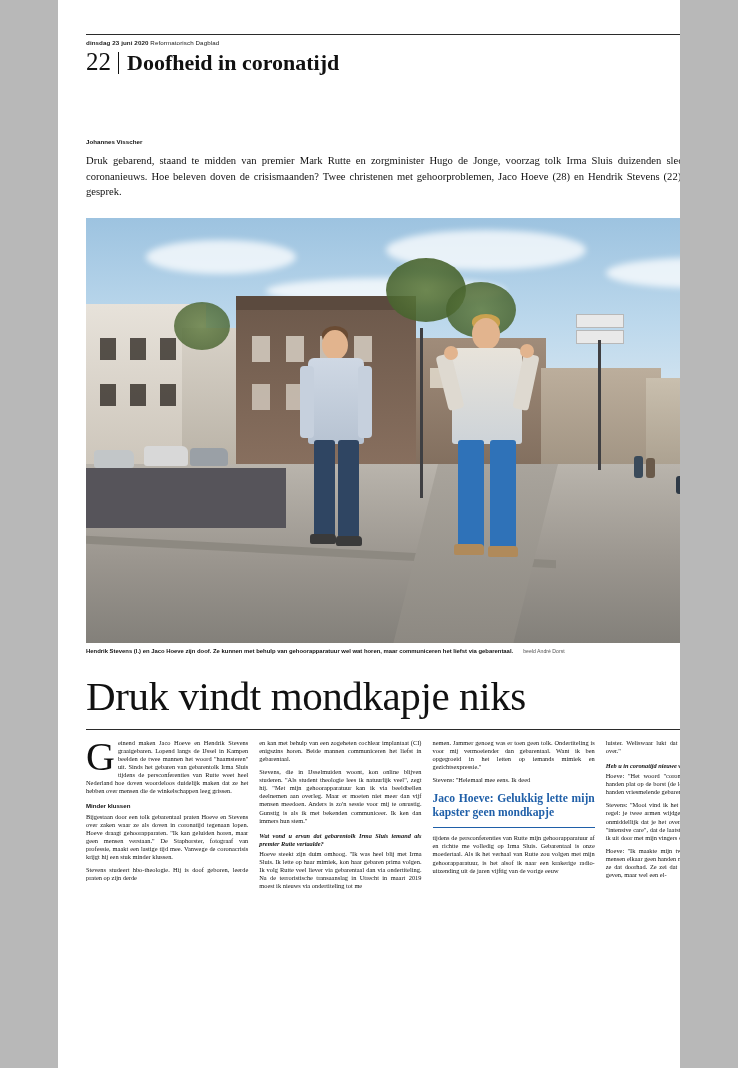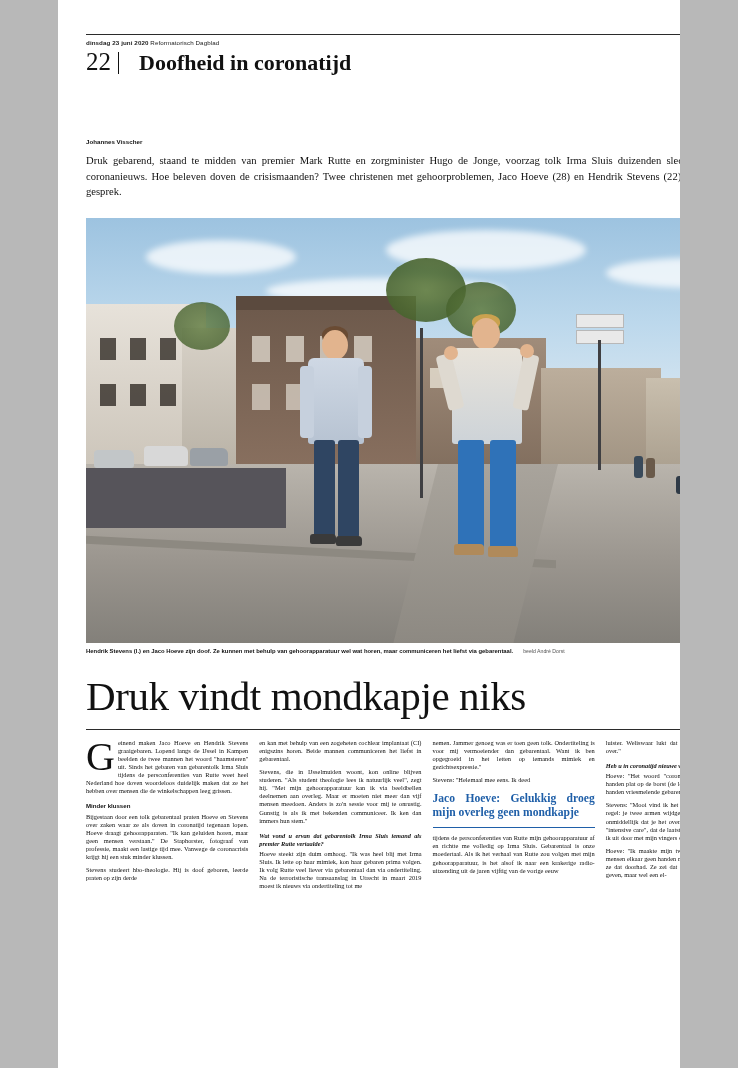--- a/index.html
+++ b/index.html
@@ -52,21 +52,21 @@
     color: #111;
     line-height: 1;
   }
   .section-title {
     font-family: "Liberation Serif", serif;
     font-weight: bold;
     font-size: 22px;
     line-height: 1;
     color: #111;
     border-left: 1.2px solid #111;
-    padding-left: 20px;
+    padding-left: 8px;
   }
 
   
   .byline {
     font-family: "Liberation Sans", sans-serif;
     font-size: 6.2px;
     font-weight: bold;
     margin-top: 64px;
     margin-bottom: 8px;
     color: #111;
@@ -461,21 +461,21 @@
         <div class="spacer-5"></div>
         <p>Stevens, die in IJsselmuiden woont, kon online blijven studeren. "Als student theologie lees ik natuurlijk veel", zegt hij. "Met mijn gehoorapparatuur kan ik via beeldbellen deelnemen aan overleg. Maar er moeten niet meer dan vijf mensen meedoen. Anders is zo'n sessie voor mij te onrustig. Gunstig is als ik met bekenden communiceer. Ik ken dan immers hun stem."</p>
         <div class="q-italic">Wat vond u ervan dat gebarentolk Irma Sluis iemand als premier Rutte vertaalde?</div>
         <p>Hoeve steekt zijn duim omhoog. "Ik was heel blij met Irma Sluis. Ik lette op haar mimiek, kon haar gebaren prima volgen. Ik volg Rutte veel liever via gebarentaal dan via ondertiteling. Na de terroristische transaanslag in Utrecht in maart 2019 moest ik nieuws via ondertiteling tot me</p>
       </div>
 
       <div class="col">
         <p>nemen. Jammer genoeg was er toen geen tolk. Ondertiteling is voor mij vermoeiender dan gebarentaal. Want ik ben opgegroeid in het letten op iemands mimiek en gezichtsexpressie."</p>
         <div class="spacer-5"></div>
         <p>Stevens: "Helemaal mee eens. Ik deed</p>
-        <div class="pullquote">Jaco Hoeve: Gelukkig droeg mijn overleg geen mondkapje</div>
+        <div class="pullquote">Jaco Hoeve: Gelukkig lette mijn kapster geen mondkapje</div>
         <p>tijdens de persconferenties van Rutte mijn gehoorapparatuur af en richtte me volledig op Irma Sluis. Gebarentaal is onze moedertaal. Als ik het verhaal van Rutte zou volgen met mijn gehoorapparatuur, is het alsof ik naar een krakerige radio-uitzending uit de jaren vijftig van de vorige eeuw</p>
       </div>
 
       <div class="col">
         <p>luister. Weliswaar lukt dat een beetje, maar het houdt niet over."</p>
         <div class="q-italic">Heb u in coronatijd nieuwe woorden via gebarentaal geleerd?</div>
         <p>Hoeve: "Het woord "coronavirus" uiteraard." Hij legt zijn handen plat op de borst (de longen) en maakt daarna met beide handen vriesmelende gebaren, alsof er beestjes rondkruipen.</p>
         <div class="spacer-5"></div>
         <p>Stevens: "Mooi vind ik het gebaar voor de anderhalvemeter-regel: je twee armen wijdgespreid houden. Doven weten dan onmiddellijk dat je het over afstand houden hebt. Het woord "intensive care", dat de laatste maanden vaak is gebruikt, beeld ik uit door met mijn vingers de letters i en c te vormen."</p>
         <div class="spacer-5"></div>

